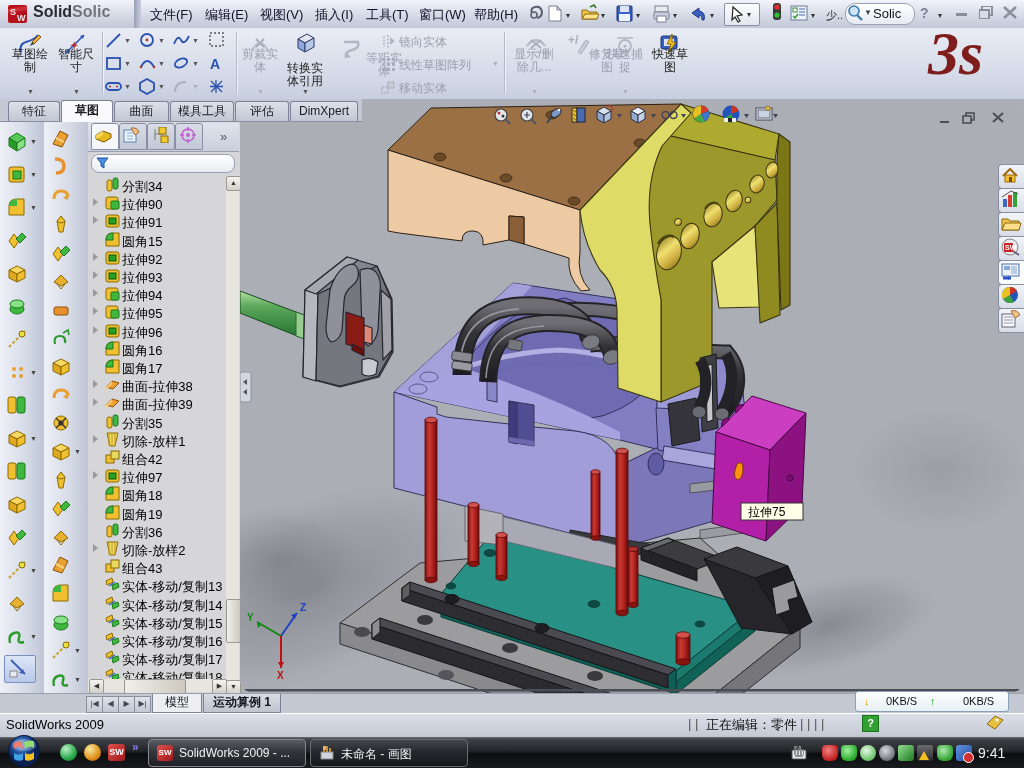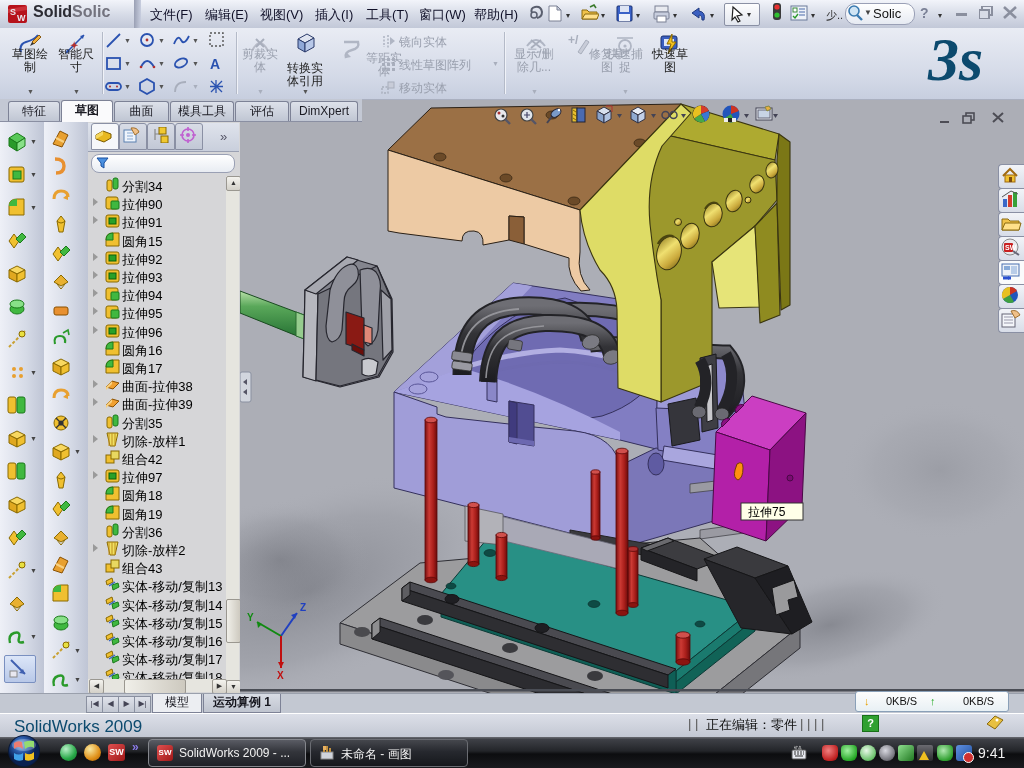--- a/index.html
+++ b/index.html
@@ -16,21 +16,21 @@
 .dd{top:11px;width:8px;height:6px;font-size:8px;color:#333;}
 
 #cmdbar{left:0;top:28px;width:1024px;height:71px;background:linear-gradient(#e9ecf4,#d3d9e7 70%,#c7cedf);border-bottom:1px solid #aab0c0;}
 .cbtn{position:absolute;text-align:center;font-size:12px;line-height:13px;color:#222;}
 .cbtn.gr{color:#9aa0ae;}
 .cico{position:absolute;width:24px;height:24px;}
 .sico{position:absolute;width:17px;height:17px;}
 .sdd{position:absolute;font-size:7px;color:#555;}
 .sdd.g{color:#a8aebc;}
 .vsep{position:absolute;top:32px;width:1px;height:62px;background:#b4bac8;border-right:1px solid #f0f2f8;}
-#wm3s{left:928px;top:24px;font-size:62px;font-style:italic;font-weight:bold;color:#0c4a6e;font-family:"Liberation Serif",serif;z-index:1;}
+#wm3s{left:928px;top:18px;font-size:62px;font-style:italic;font-weight:bold;color:#7f1d1d;font-family:"Liberation Serif",serif;z-index:1;}
 
 #tabrow{left:0;top:99px;width:362px;height:22px;background:#c3c8d4;border-bottom:1px solid #8a8fa2;z-index:10;}
 .tab{position:absolute;z-index:11;top:101px;height:19px;background:linear-gradient(#dde1ea,#c0c6d3);border:1px solid #7d8296;border-bottom:none;border-radius:3px 3px 0 0;font-size:12px;color:#1c1c24;text-align:center;line-height:19px;}
 .tab.act{background:#fafafc;height:21px;top:100px;font-weight:bold;z-index:12;}
 
 .ltool{top:121px;height:572px;background:linear-gradient(90deg,#eef0f7,#d5dae6 60%,#bfc5d5);border-right:1px solid #9aa0b2;}
 #lt1{left:0;width:44px;}
 #lt2{left:44px;width:44px;}
 .lic{position:absolute;width:22px;height:22px;}
 .ldd{position:absolute;font-size:7px;color:#444;}
@@ -719,21 +719,21 @@
 <div class="sbtn" style="left:138px;top:55px;">▲</div>
 <div class="sthumb" style="left:138px;top:478px;width:13px;height:42px;"></div>
 <div class="sbtn" style="left:138px;top:559px;">▼</div>
 
 <div class="sb" style="left:0px;top:558px;width:138px;height:13px;"></div>
 <div class="sbtn" style="left:1px;top:558px;">◀</div>
 <div class="sthumb" style="left:36px;top:558px;width:60px;height:13px;"></div>
 <div class="sbtn" style="left:124px;top:558px;">▶</div>
 </div>
 
-<div class="abs" id="vpwrap" style="left:240px;top:100px;width:784px;height:593px;background:#acaeb6;overflow:hidden;">
+<div class="abs" id="vpwrap" style="left:240px;top:100px;width:784px;height:593px;background:#acaeb6;overflow:hidden;border-radius:14px;">
 <svg id="vp" width="784" height="593" viewBox="240 100 784 593">
 <defs>
 <linearGradient id="goldh" x1="0" y1="0" x2="1" y2="1">
           <stop offset="0" stop-color="#8a7418"></stop>
           <stop offset="0.4" stop-color="#f0e070"></stop>
           <stop offset="0.7" stop-color="#caa93c"></stop>
           <stop offset="1" stop-color="#6a5a10"></stop>
         </linearGradient>
 <linearGradient id="greenrod" x1="0" y1="0" x2="0" y2="1">
           <stop offset="0" stop-color="#b8e0a8"></stop>
@@ -1143,21 +1143,21 @@
 <div class="btab" style="left:203px;width:76px;font-weight:bold;">运动算例 1</div>
 
 <div class="abs" style="left:855px;top:691px;width:152px;height:19px;background:linear-gradient(#fdfdfd,#e8f0f4);border:1px solid #8aa0b8;border-radius:3px;z-index:5;font-size:11px;color:#111;">
 <span style="position:absolute;left:8px;top:3px;color:#e8a000;font-weight:bold;">↓</span>
 <span style="position:absolute;left:30px;top:3px;">0KB/S</span>
 <span style="position:absolute;left:74px;top:3px;color:#22aa22;font-weight:bold;">↑</span>
 <span style="position:absolute;left:107px;top:3px;">0KB/S</span>
 </div>
 
 <div class="abs" id="statusbar"></div>
-<div class="abs" style="left:14px;top:717px;font-size:17px;color:#0c4a6e;">SolidWorks 2009</div>
+<div class="abs" style="left:6px;top:717px;font-size:13px;color:#000000;">SolidWorks 2009</div>
 <div class="abs" style="left:688px;top:716px;font-size:13px;color:#555;">| |</div>
 <div class="abs" style="left:706px;top:716px;font-size:13px;color:#111;">正在编辑：零件</div>
 <div class="abs" style="left:800px;top:716px;font-size:13px;color:#555;">| | | |</div>
 <div class="abs" style="left:862px;top:715px;width:15px;height:15px;background:#30a030;border:1px solid #187018;color:#fff;font-size:11px;font-weight:bold;text-align:center;line-height:15px;">?</div>
 <svg class="abs" style="left:985px;top:714px;width:20px;height:17px" viewBox="0 0 20 17">
     <path d="M2 10 L10 2 L18 6 L10 15 Z" fill="#e8c040" stroke="#8a6a10"></path>
     <circle cx="12" cy="6" r="1.5" fill="#fff"></circle>
   </svg>
 
 <div class="abs" id="taskbar"></div>

